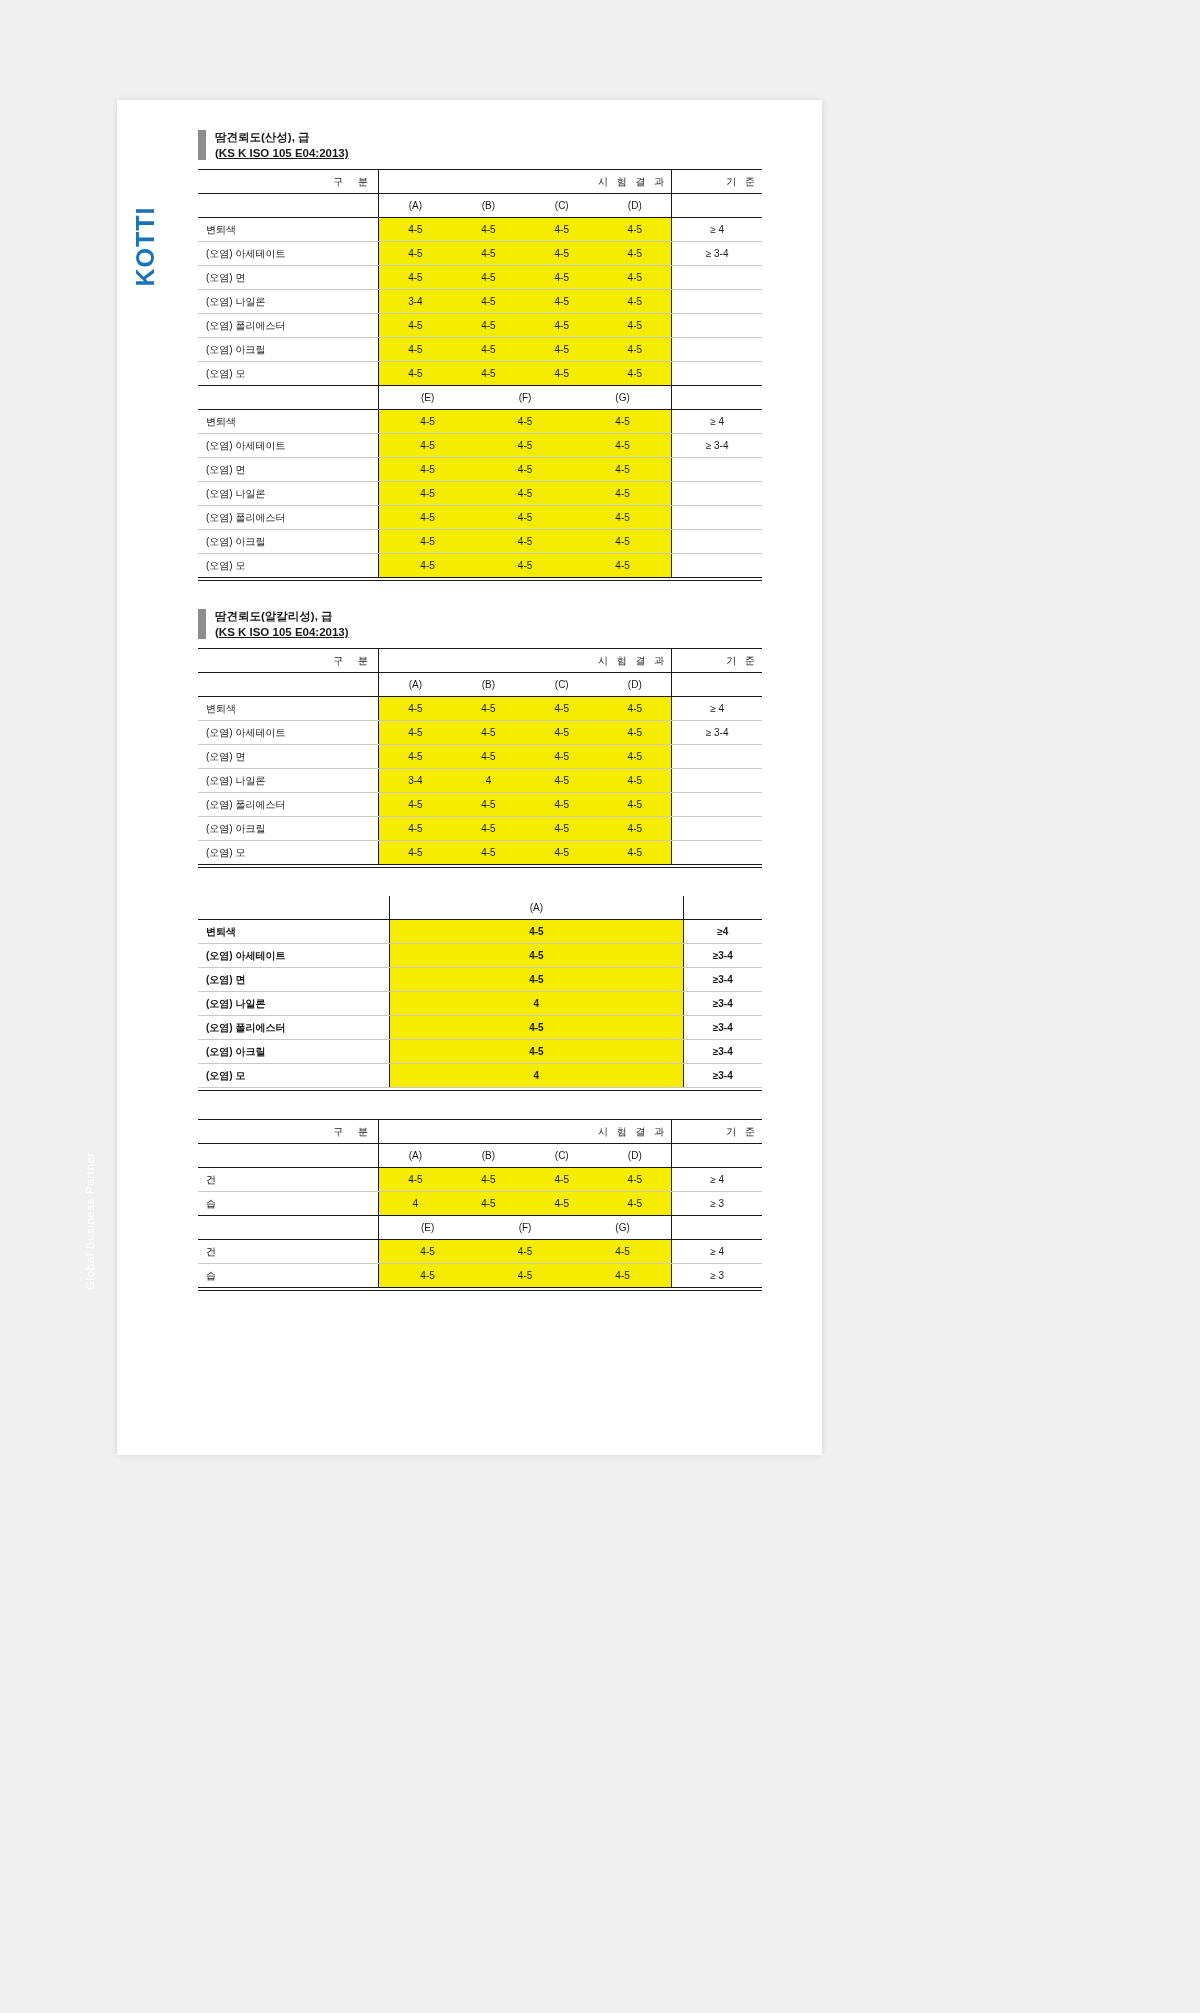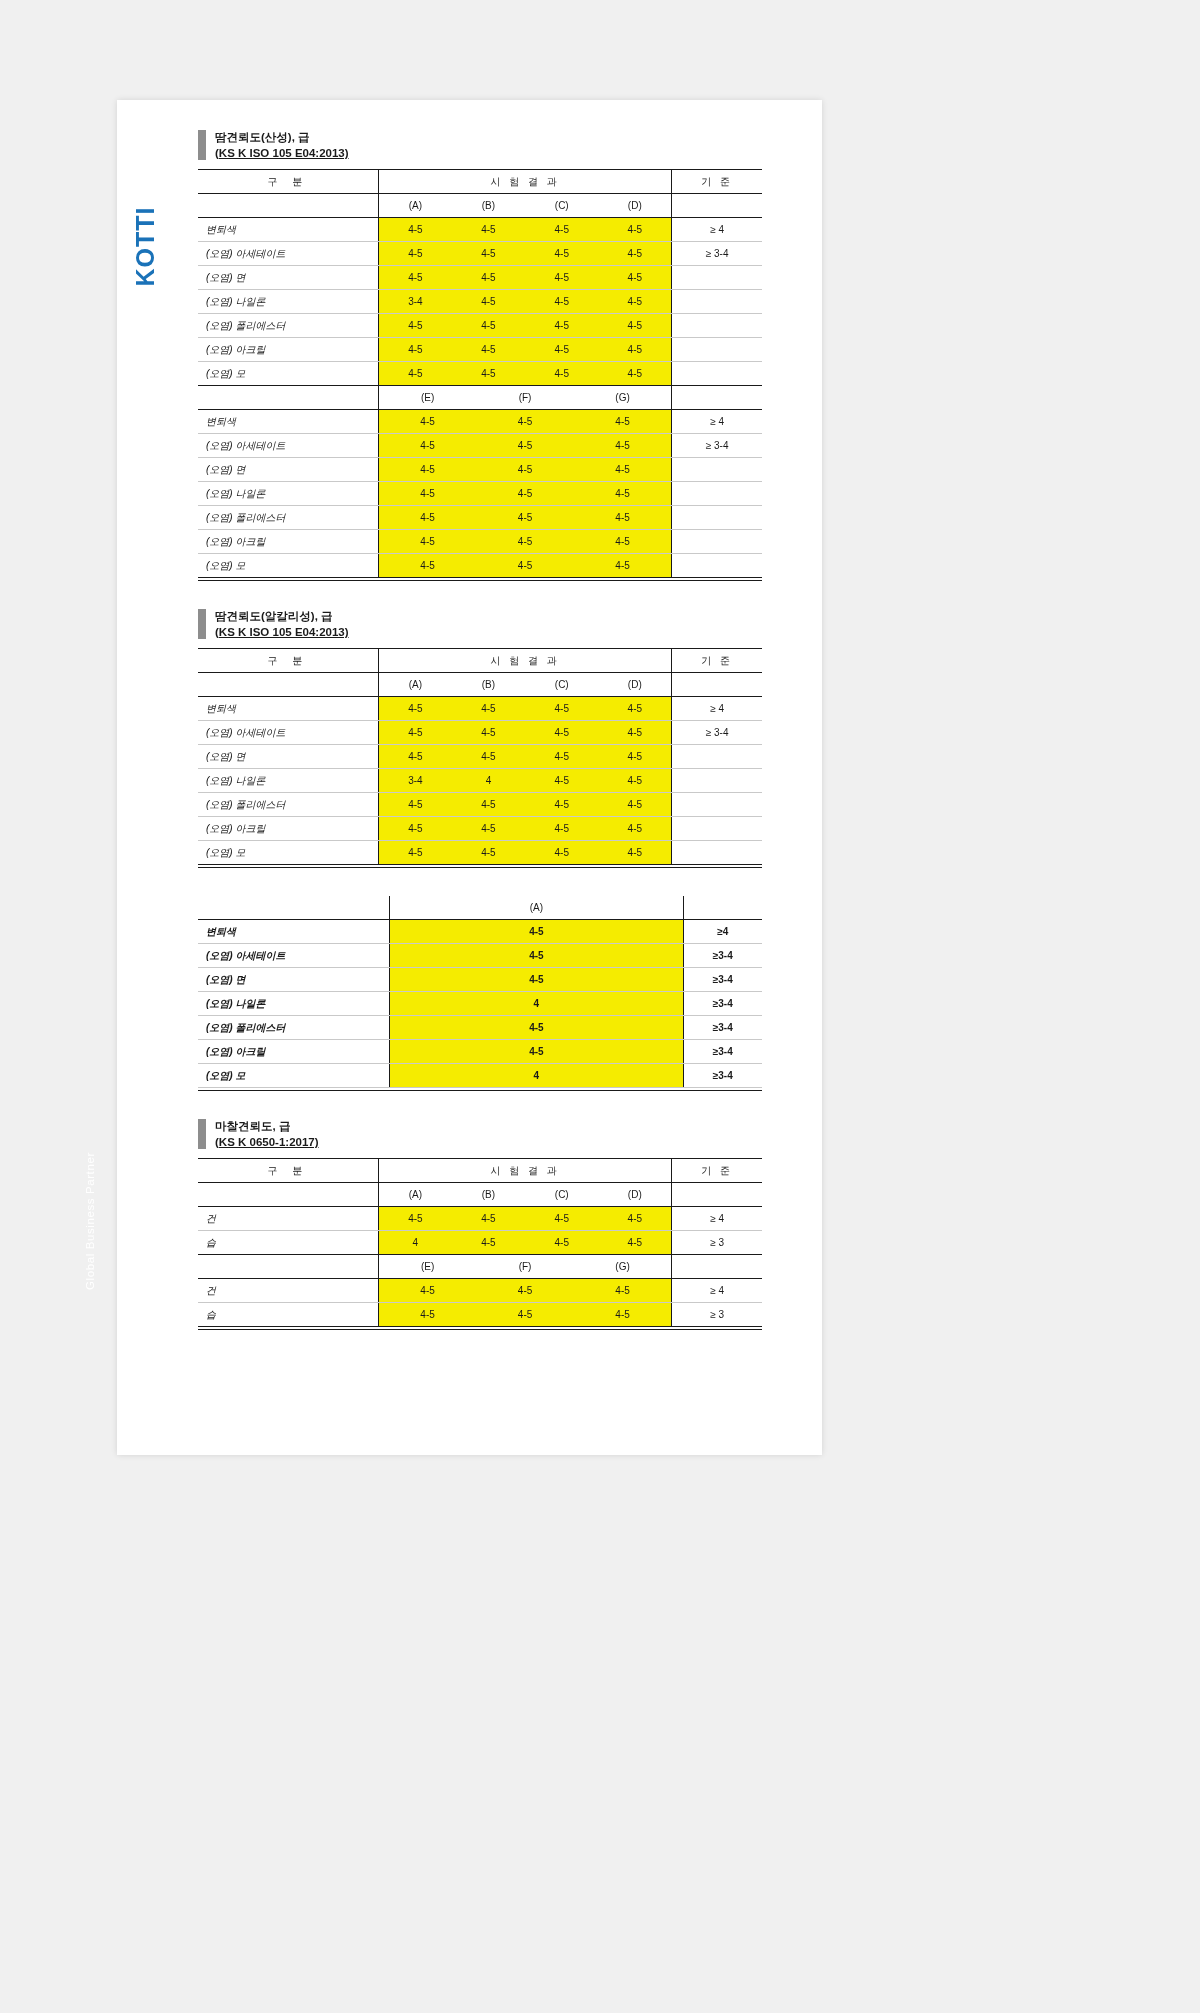--- a/index.html
+++ b/index.html
@@ -104,38 +104,37 @@
   }
   table.t td {
     font-size: 10px;
     color: #1a1a1a;
     padding: 4px 4px;
     height: 15px;
   }
   .hdr-top td {
     border-top: 1.6px solid #1a1a1a;
     border-bottom: 1px solid #1a1a1a;
-    text-align: center;
+    text-align: right;
     letter-spacing: 3px;
     font-size: 10px;
   }
   .hdr-top td.first { letter-spacing: 6px; }
   .sep-r { border-right: 1px solid #1a1a1a; }
   .grp-row td {
     text-align: center;
     border-bottom: 1px solid #1a1a1a;
     font-size: 10px;
   }
   .data-row td {
     border-bottom: 1px solid #c9c9c9;
   }
   .data-row td.label {
     text-align: left;
     padding-left: 8px;
-    font-style: italic;
   }
   .data-row td.val {
     text-align: center;
     background: #f5ec00;
   }
   .data-row td.req {
     text-align: center;
   }
   .last-row td { border-bottom: 1px solid #1a1a1a; }
   .tbl-bottom {
@@ -469,27 +468,20 @@
             <td class="label sep-r">(오염) 모</td>
             <td class="val sep-r">4</td>
             <td class="req">≥3-4</td>
           </tr>
         </tbody>
       </table>
       <div class="tbl-bottom"></div>
     </div>
 
     <div class="section">
-      <div class="sec-head">
-        <div class="sec-bar"></div>
-        <div class="sec-title-wrap">
-          <div class="sec-title">마찰견뢰도, 급</div>
-          <div class="sec-sub">(KS K 0650-1:2017)</div>
-        </div>
-      </div>
       <table class="t">
         <colgroup>
             <col style="width:32%">
             <col style="width:13%">
             <col style="width:13%">
             <col style="width:13%">
             <col style="width:13%">
             <col style="width:16%">
           </colgroup>
         <tbody>

